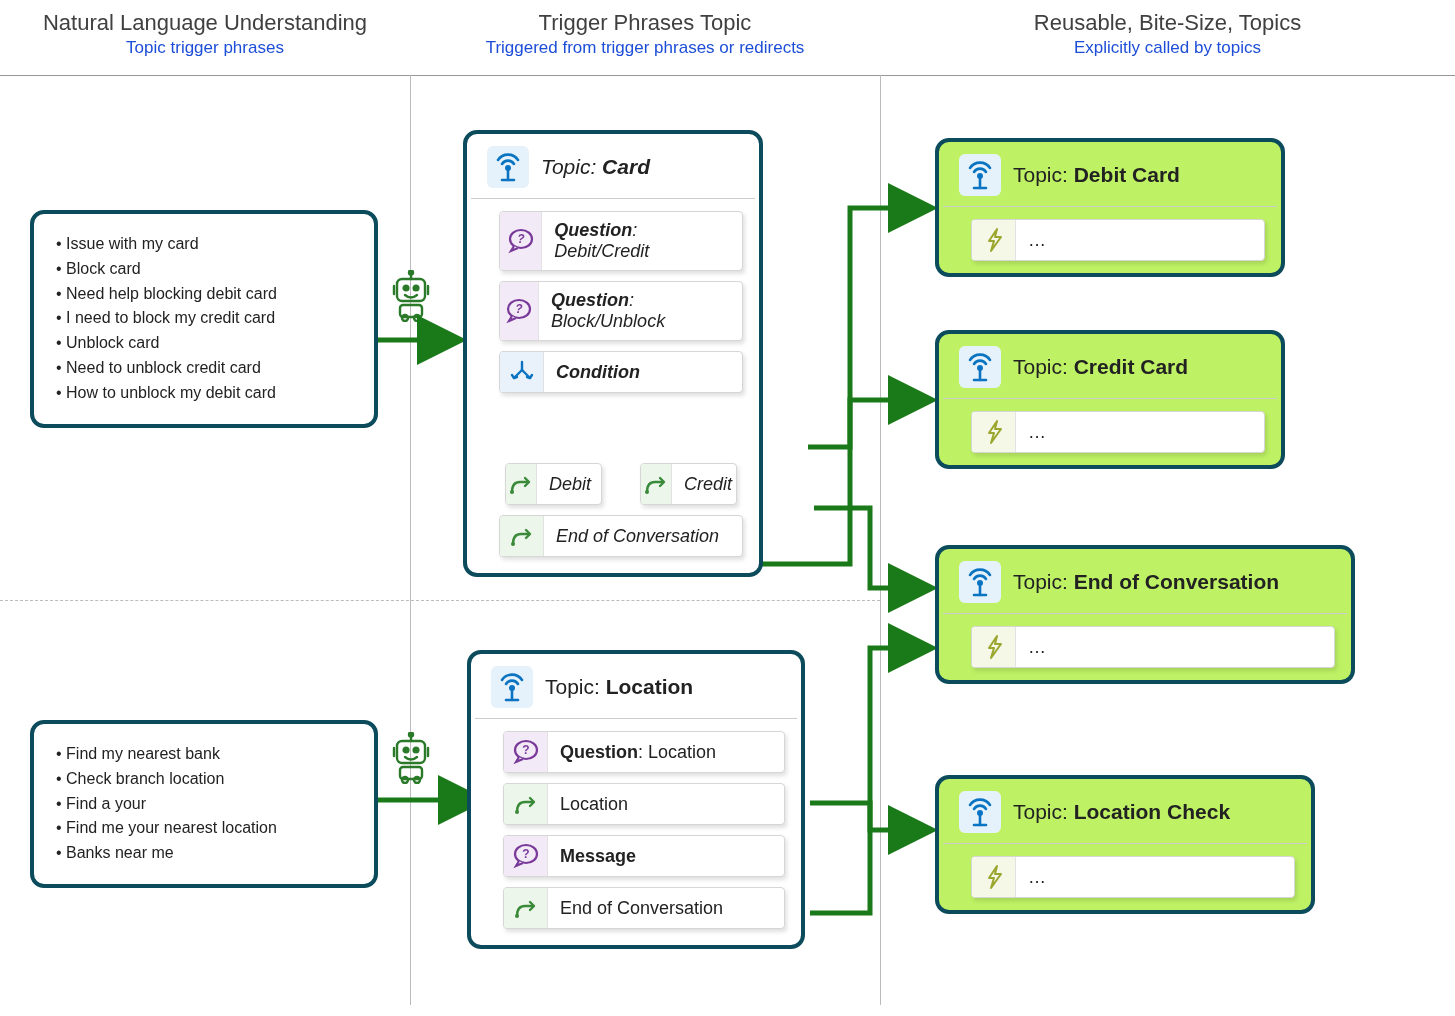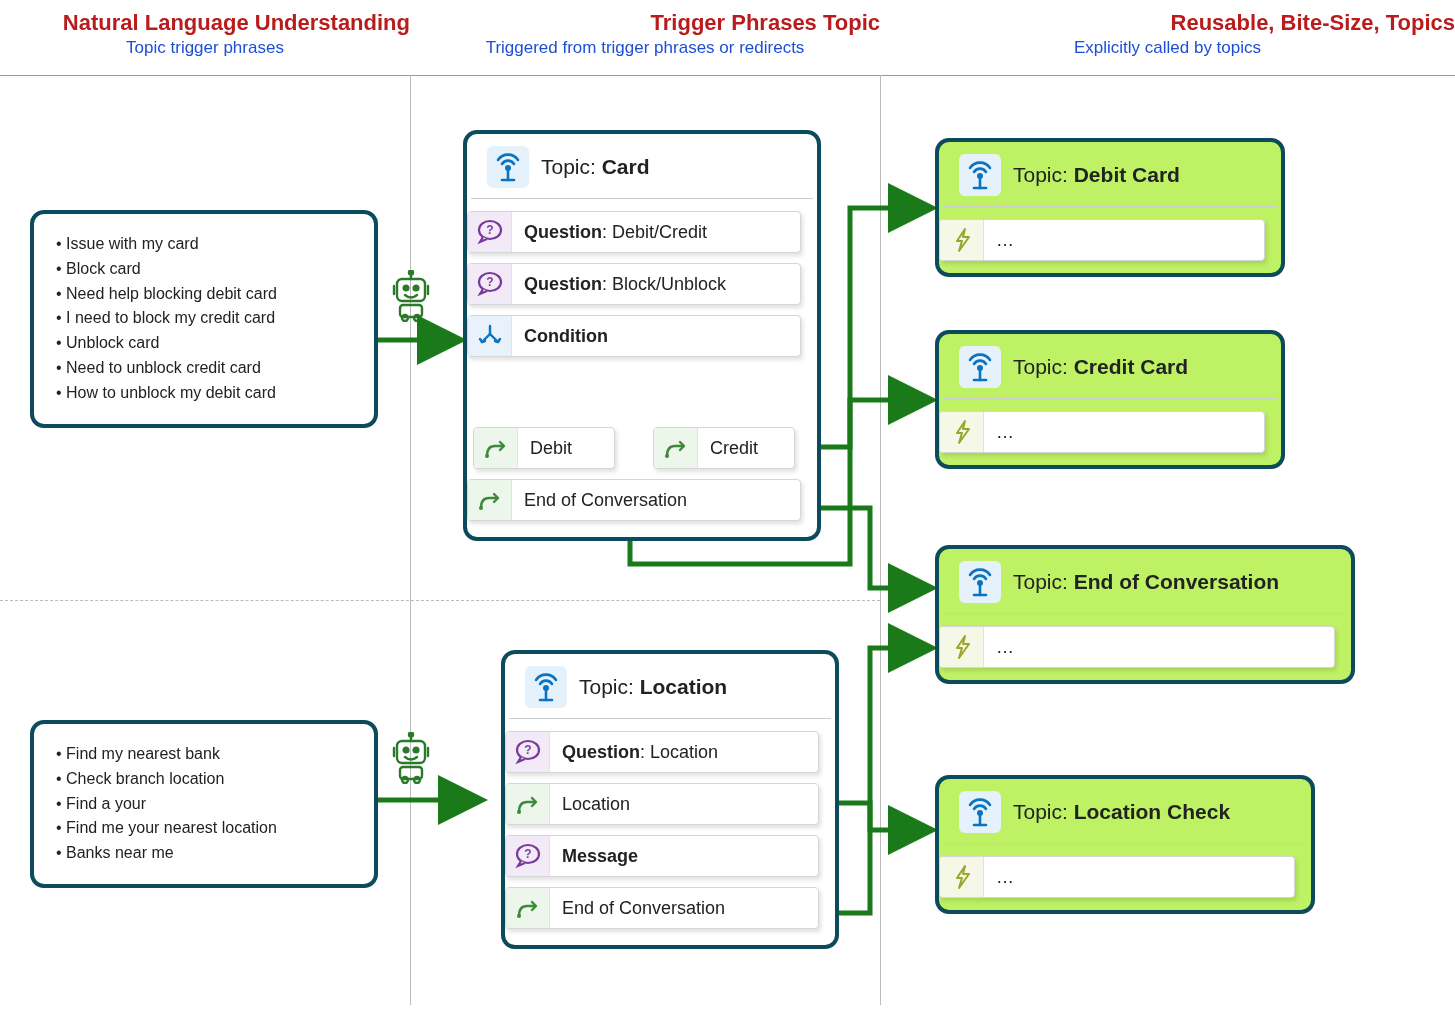--- a/index.html
+++ b/index.html
@@ -13,23 +13,22 @@
     color: #222;
   }
   .col-header {
     position: absolute;
     top: 10px;
     text-align: center;
     width: 100%;
   }
   .col-header h2 {
     font-size: 22px;
-    font-weight: 700;
-    color: #b91c1c;
-    text-align: right;
+    font-weight: 400;
+    color: #404040;
   }
   .col-header .sub {
     font-size: 17px;
     color: #1d4ed8;
     margin-top: 2px;
   }
   .hdr1 { left: 0; width: 410px; }
   .hdr2 { left: 410px; width: 470px; }
   .hdr3 { left: 880px; width: 575px; }
 
@@ -93,21 +92,21 @@
     border-radius: 6px;
     background: #e6f2fb;
     display: flex; align-items: center; justify-content: center;
   }
   .topic-header .title {
     font-size: 21px;
     font-weight: 400;
   }
   .topic-header .title b { font-weight: 600; }
   .topic-body {
-    padding: 12px 16px 2px 0;
+    padding: 12px 16px 2px 32px;
     display: flex;
     flex-direction: column;
     gap: 10px;
   }
 
   
   .node {
     display: flex;
     align-items: center;
     gap: 0;
@@ -318,21 +317,21 @@
 
   <path d="M808 447 L850 447 L850 400 L928 400" stroke="#1a7a1a" stroke-width="5" fill="none" marker-end="url(#arrowGreen)"></path>
 
   <path d="M814 508 L870 508 L870 588 L928 588" stroke="#1a7a1a" stroke-width="5" fill="none" marker-end="url(#arrowGreen)"></path>
 
   <path d="M810 803 L870 803 L870 830 L928 830" stroke="#1a7a1a" stroke-width="5" fill="none" marker-end="url(#arrowGreen)"></path>
 
   <path d="M810 913 L870 913 L870 648 L928 648" stroke="#1a7a1a" stroke-width="5" fill="none" marker-end="url(#arrowGreen)"></path>
 </svg>
 
-<div class="topic-panel" style="left:463px; top:130px; width:358px;">
+<div class="topic-panel" style="left:463px; top:130px; width:300px;font-style:italic;">
   <div class="topic-header">
     <div class="icon-box">
       <svg width="34" height="30">
           <use href="#icon-topic"></use>
         </svg>
     </div>
     <div class="title">
       <span>Topic</span>: <b>Card</b>
     </div>
   </div>
@@ -385,21 +384,21 @@
       <div class="nicon bg-redirect">
           <svg width="30" height="28">
             <use href="#icon-redirect"></use>
           </svg>
         </div>
       <div class="nlabel">End of Conversation</div>
     </div>
   </div>
 </div>
 
-<div class="topic-panel" style="left:501px; top:650px; width:338px;">
+<div class="topic-panel" style="left:467px; top:650px; width:338px;">
   <div class="topic-header">
     <div class="icon-box">
       <svg width="34" height="30">
           <use href="#icon-topic"></use>
         </svg>
     </div>
     <div class="title">
       <span>Topic</span>: <b>Location</b>
     </div>
   </div>

